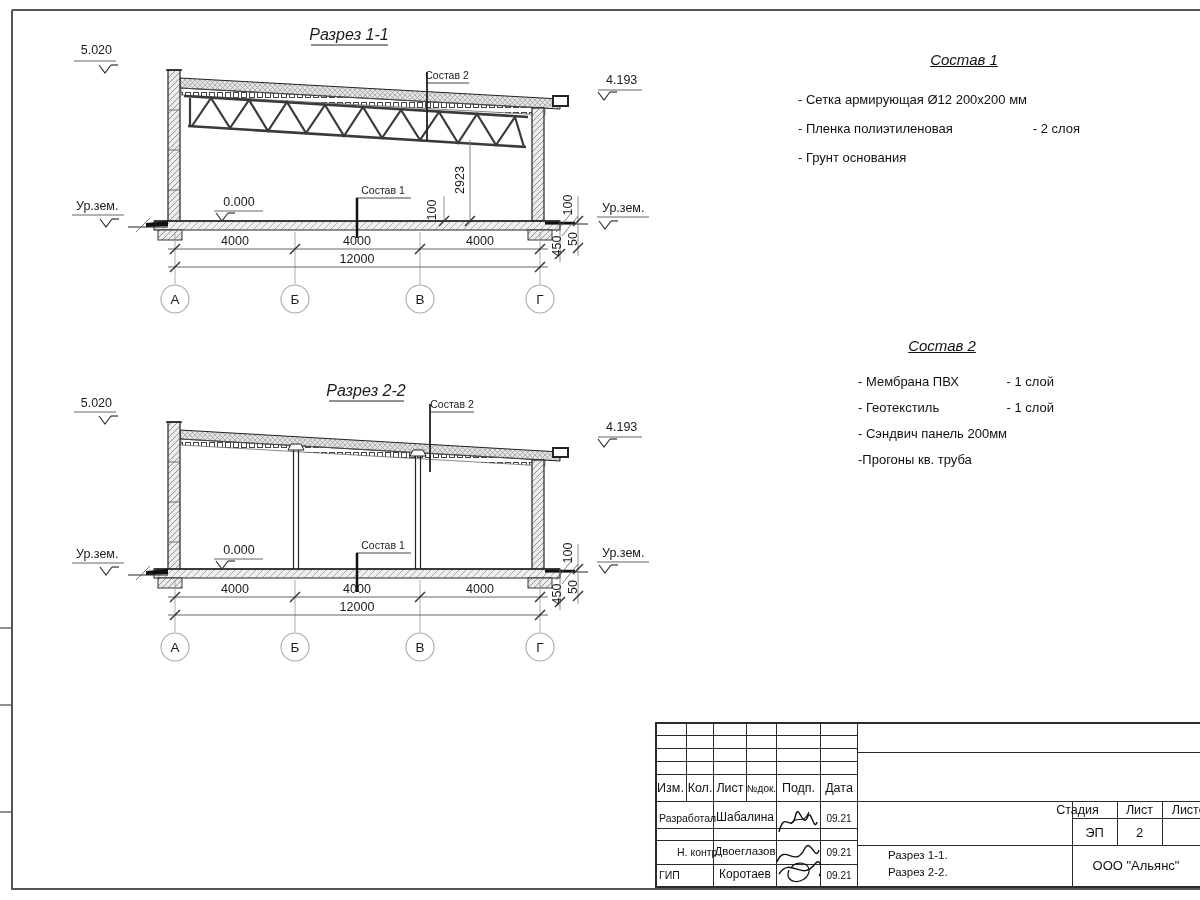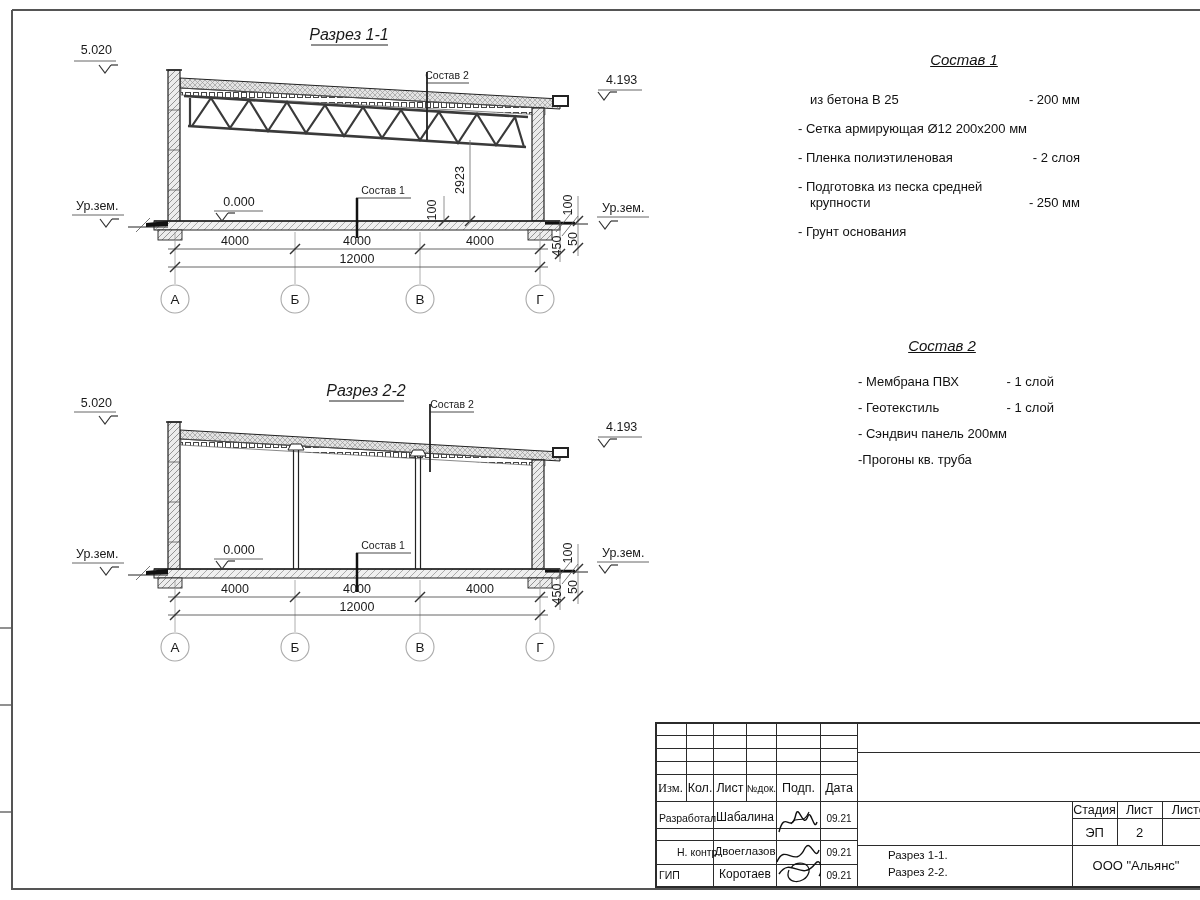--- a/index.html
+++ b/index.html
@@ -311,39 +311,28 @@
       <text class="bub" x="420" y="652" text-anchor="middle">В</text>
       <text class="bub" x="540" y="652" text-anchor="middle">Г</text>
     </g>
   </g>
 </svg>
 
 
 <div class="notes" style="left:798px;top:52px;width:282px;">
   <div class="n-title" style="margin-left:50px;">Состав 1</div>
   <div class="n-item">
-    <div class="n-row">
-          <span class="n-cont">из бетона В 25</span>
-          <span>- 200 мм</span>
-        </div>
   </div>
   <div class="n-item">
     <div>- Сетка армирующая Ø12 200х200 мм</div>
   </div>
   <div class="n-item">
     <div class="n-row">
           <span>- Пленка полиэтиленовая</span>
           <span>- 2 слоя</span>
-        </div>
-  </div>
-  <div class="n-item">
-    <div>- Подготовка из песка средней</div>
-    <div class="n-row">
-          <span class="n-cont">крупности</span>
-          <span>- 250 мм</span>
         </div>
   </div>
   <div class="n-item">
     <div>- Грунт основания</div>
   </div>
 </div>
 
 
 <div class="notes" style="left:858px;top:338px;width:196px;">
   <div class="n-title" style="margin-left:-28px;margin-bottom:20px;">Состав 2</div>
@@ -388,21 +377,21 @@
   <div class="vl" style="left:31px;top:0;height:79px;"></div>
   <div class="vl" style="left:58px;top:0;height:166px;"></div>
   <div class="vl" style="left:91px;top:0;height:79px;"></div>
   <div class="vl" style="left:121px;top:0;height:166px;"></div>
   <div class="vl" style="left:165px;top:0;height:166px;"></div>
   <div class="vl" style="left:202px;top:0;height:166px;"></div>
   <div class="vl" style="left:417px;top:79px;height:87px;"></div>
   <div class="vl" style="left:462px;top:79px;height:44px;"></div>
   <div class="vl" style="left:507px;top:79px;height:44px;"></div>
 
-  <div class="tbl" style="left:1px;top:53px;width:29px;height:26px;font-family:Liberation Serif, serif;">Изм.</div>
+  <div class="tbl" style="left:1px;top:53px;width:29px;height:26px;">Изм.</div>
   <div class="tbl" style="left:32px;top:53px;width:26px;height:26px;">Кол.</div>
   <div class="tbl" style="left:59px;top:53px;width:32px;height:26px;">Лист</div>
   <div class="tbl" style="left:92px;top:53px;width:29px;height:26px;font-size:10px;">№док.</div>
   <div class="tbl" style="left:122px;top:53px;width:43px;height:26px;">Подп.</div>
   <div class="tbl" style="left:166px;top:53px;width:36px;height:26px;">Дата</div>
 
   <div class="tbl left" style="left:4px;top:86px;width:56px;height:20px;font-size:10.5px;">Разработал</div>
   <div class="tbl" style="left:59px;top:85px;width:62px;height:20px;font-size:12px;">Шабалина</div>
   <div class="tbl" style="left:166px;top:87px;width:36px;height:18px;font-size:10px;">09.21</div>
 
@@ -417,21 +406,21 @@
   <svg class="sig" style="left:120px;top:80px;" width="44" height="38">
     <path d="M4,30 C10,6 16,34 21,12 C24,2 28,28 33,14 C36,7 39,30 42,20" fill="none" stroke="#111" stroke-width="1.4"></path>
     <path d="M16,22 C22,12 28,24 34,10" fill="none" stroke="#111" stroke-width="1.1"></path>
   </svg>
   <svg class="sig" style="left:116px;top:118px;" width="50" height="46">
     <path d="M6,22 C14,2 24,30 34,8 C40,-2 44,22 48,10" fill="none" stroke="#111" stroke-width="1.4"></path>
     <path d="M8,34 C20,16 30,42 44,24 C50,16 52,32 48,36" fill="none" stroke="#111" stroke-width="1.4"></path>
     <path d="M18,30 C12,44 34,46 38,32 C40,22 24,20 20,28" fill="none" stroke="#111" stroke-width="1.2"></path>
   </svg>
 
-  <div class="tbl" style="left:417px;top:80px;width:45px;height:16px;">Стадия</div>
+  <div class="tbl" style="left:400px;top:80px;width:45px;height:16px;">Стадия</div>
   <div class="tbl" style="left:462px;top:80px;width:45px;height:16px;">Лист</div>
   <div class="tbl" style="left:507px;top:80px;width:60px;height:16px;">Листов</div>
   <div class="tbl" style="left:417px;top:98px;width:45px;height:24px;font-size:13px;">ЭП</div>
   <div class="tbl" style="left:462px;top:98px;width:45px;height:24px;font-size:13px;">2</div>
 
   <div class="tbl left" style="left:233px;top:125px;width:160px;height:16px;font-size:11.5px;">Разрез 1-1.</div>
   <div class="tbl left" style="left:233px;top:142px;width:160px;height:16px;font-size:11.5px;">Разрез 2-2.</div>
   <div class="tbl" style="left:417px;top:131px;width:128px;height:24px;font-size:13px;">ООО "Альянс"</div>
 </div>
 

